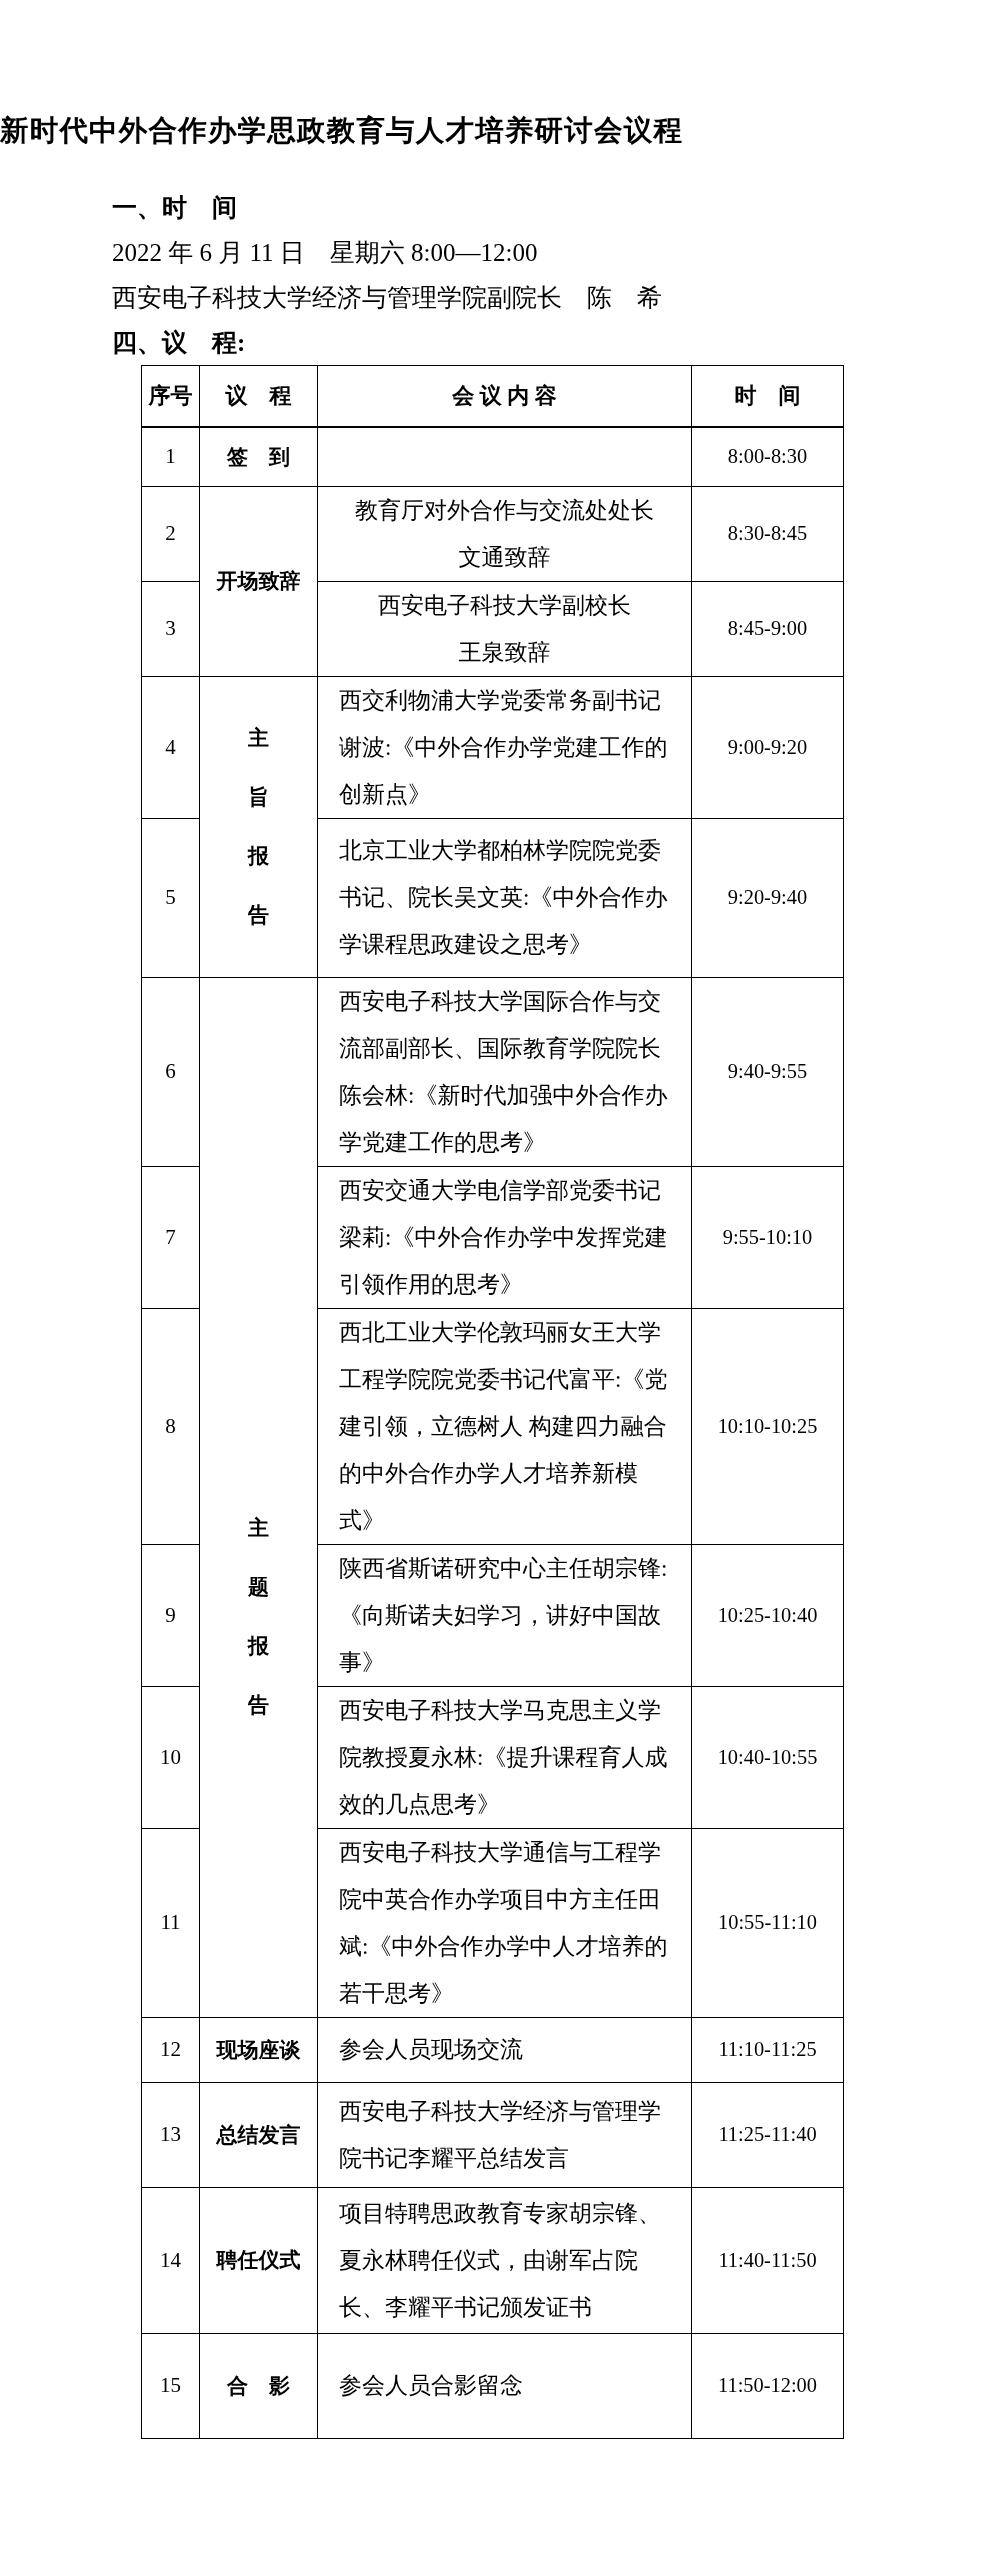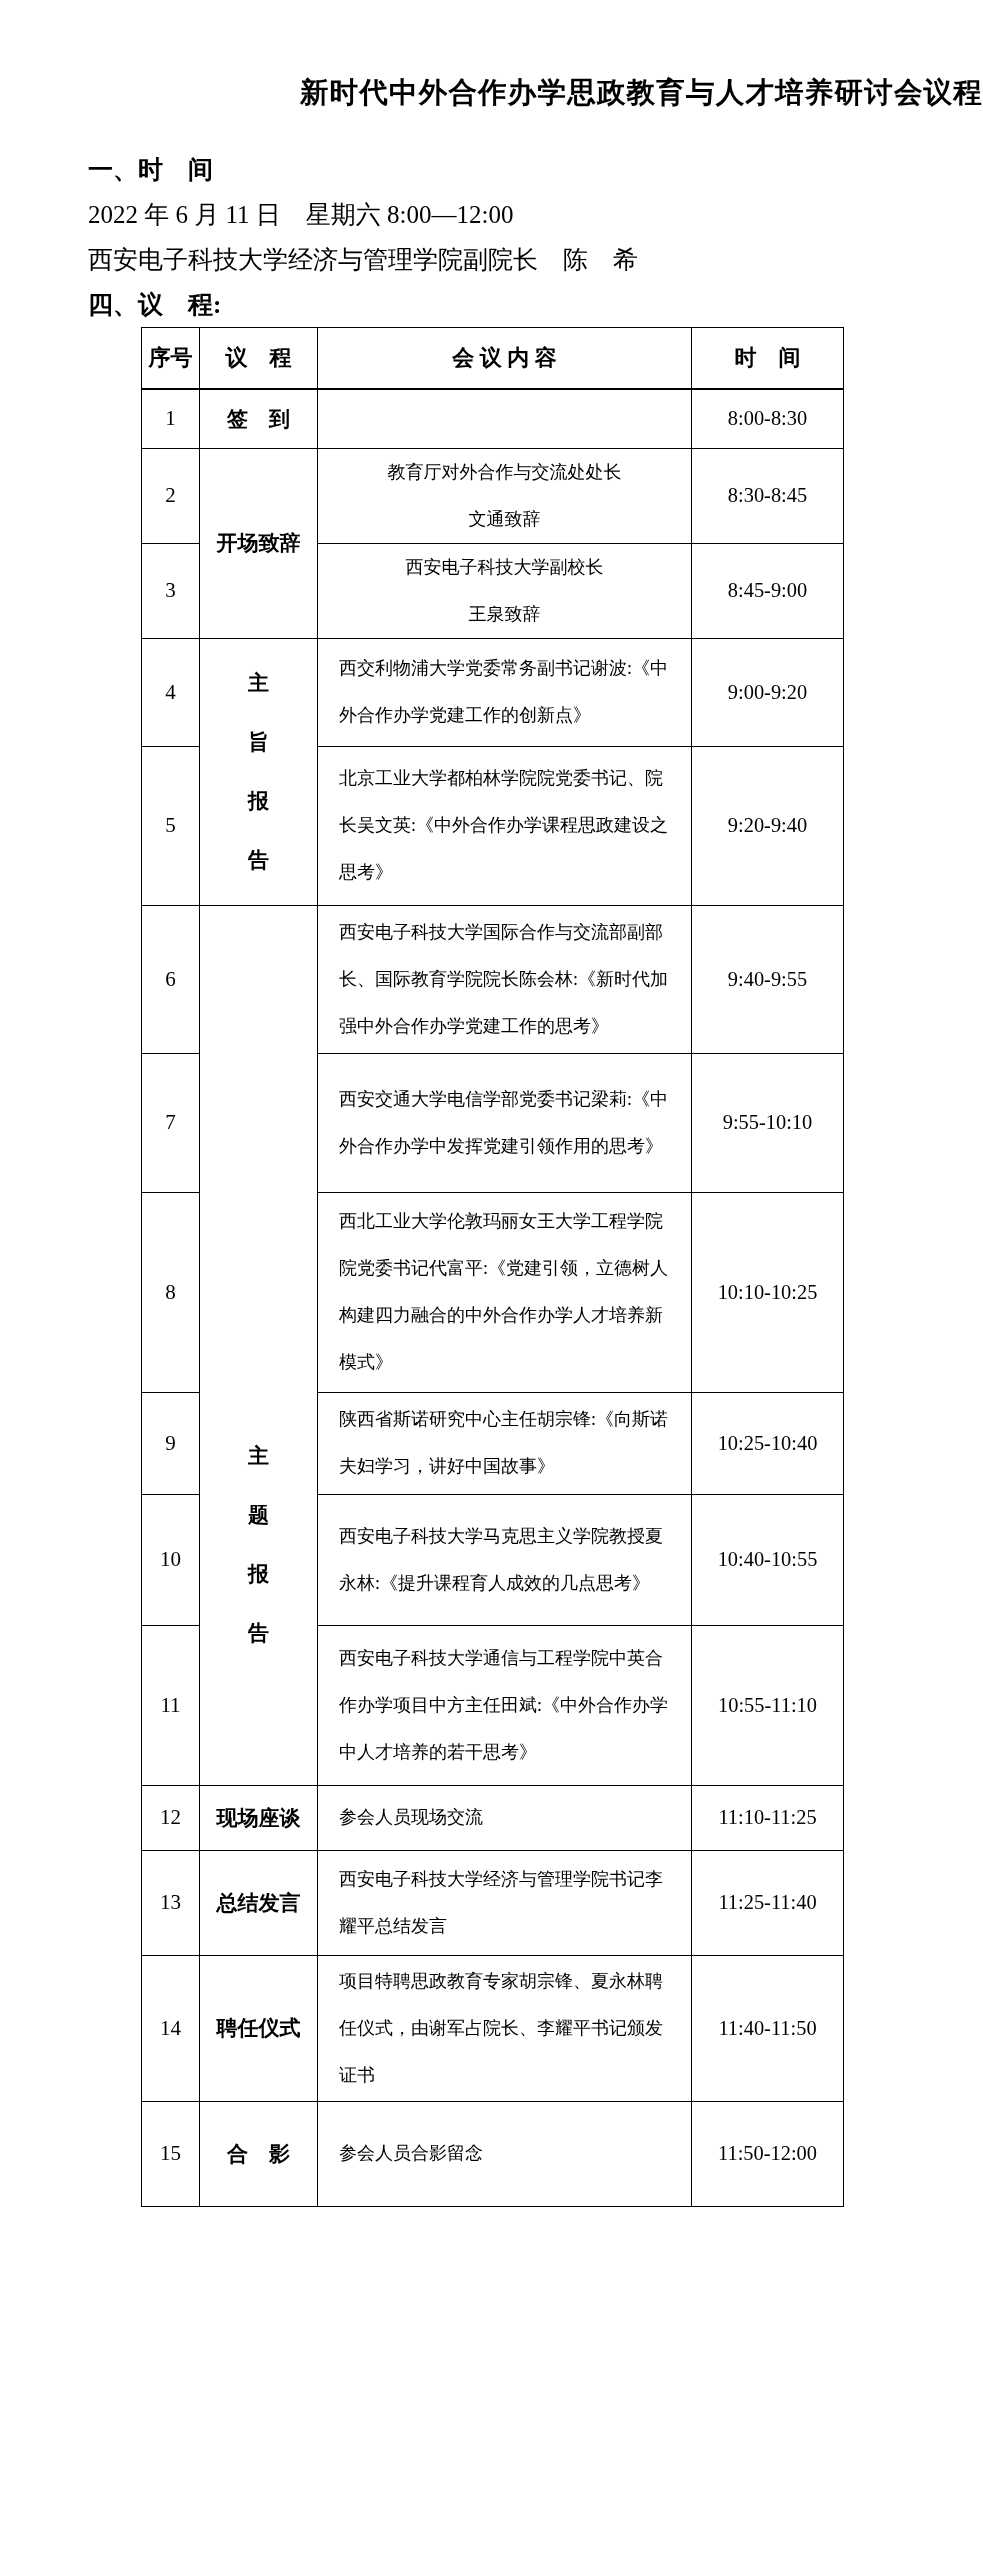--- a/index.html
+++ b/index.html
@@ -2,44 +2,44 @@
 <html style="font-size:10px"><head>
 <meta charset="utf-8">
 <style>
   html,body{margin:0;padding:0;}
   body{
     width:983px;height:2576px;background:#ffffff;color:#000000;
     font-family:"Liberation Serif","DejaVu Serif",serif;
     -webkit-font-smoothing:antialiased;
   }
   .doc-title{
-    padding-top:74px;text-align:right;
+    padding-top:112px;text-align:left;
     font-size:28.5px;font-weight:bold;line-height:38px;letter-spacing:1.2px;
   }
-  .sections{margin:35px 0 0 88px;}
+  .sections{margin:35px 0 0 112px;}
   .sections p{margin:0;font-size:25px;line-height:45px;white-space:pre;}
   .sections p.heading{font-weight:bold;}
   table.agenda{
     border-collapse:collapse;table-layout:fixed;
     width:702px;margin:0 0 0 141px;
   }
   table.agenda th,table.agenda td{border:1.2px solid #000;overflow:hidden;}
   table.agenda thead th{
     height:58px;font-size:22px;font-weight:bold;text-align:center;
     border-bottom:2.5px solid #000;white-space:pre;
   }
   td.c-no{text-align:center;font-size:21px;vertical-align:middle;}
   td.c-agenda{
     text-align:center;font-size:21px;font-weight:bold;
     vertical-align:middle;white-space:pre-line;
   }
   td.c-agenda.v{line-height:59px;}
   td.c-agenda.v-top{vertical-align:top;}
   td.c-content{
-    font-size:18px;line-height:47px;text-align:left;
+    font-size:23px;line-height:47px;text-align:left;
     padding:0 13.6px 0 21px;vertical-align:middle;white-space:pre-line;
   }
   td.c-content.center{text-align:center;padding:0;}
   td.c-time{text-align:center;font-size:20.4px;vertical-align:middle;white-space:pre;}
   b{font-weight:normal;}
 </style>
 </head>
 <body>
 
 <div class="doc-title">新时代中外合作办学思政教育与人才培养研讨会议程</div>

